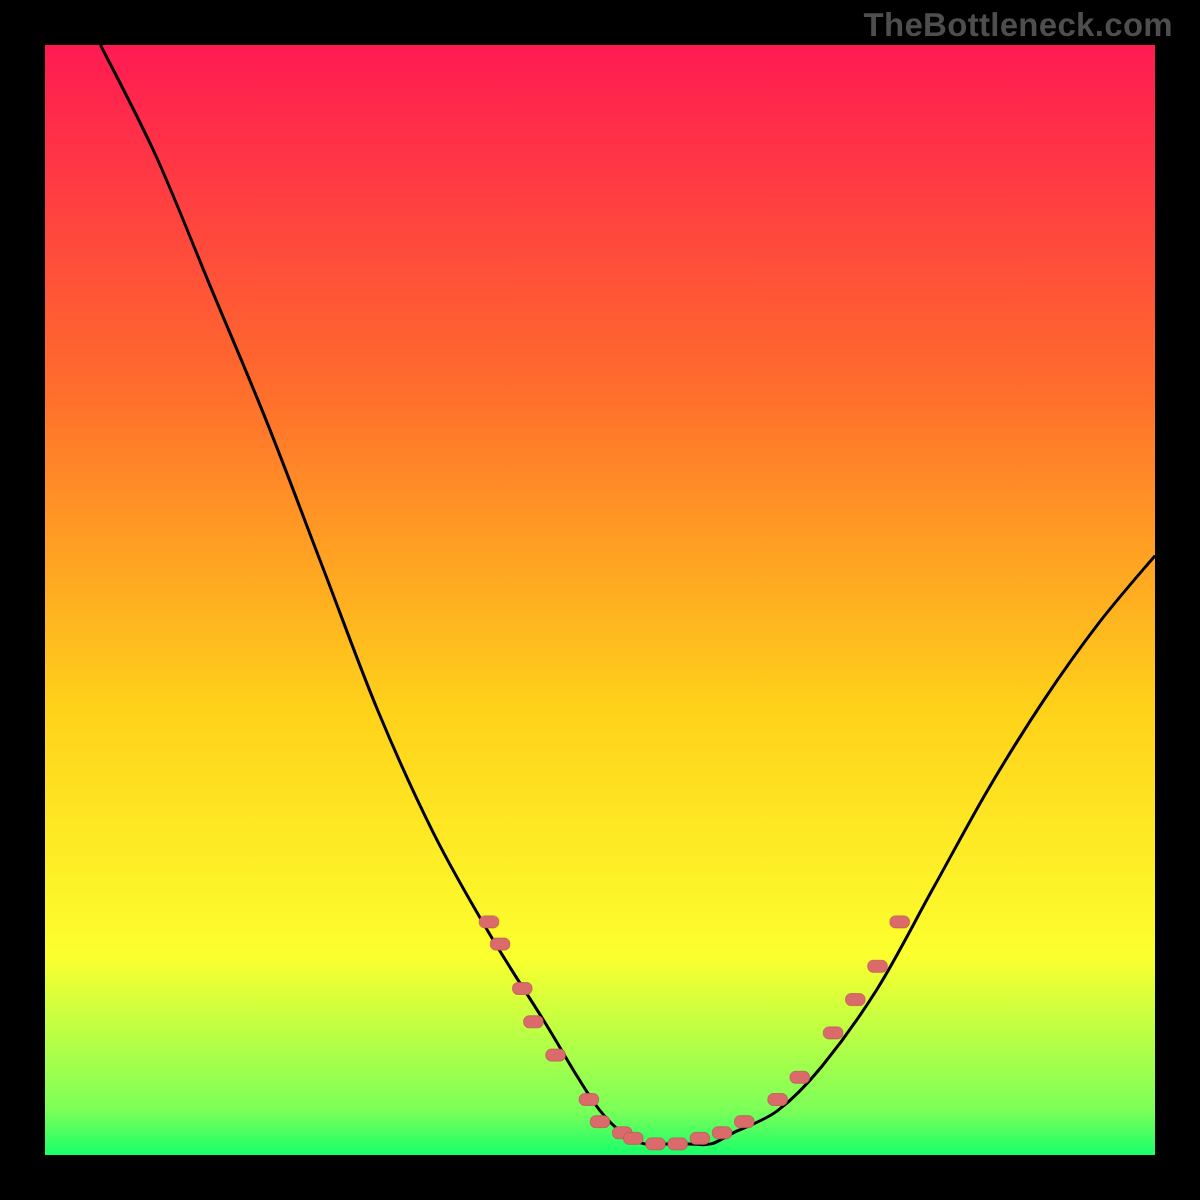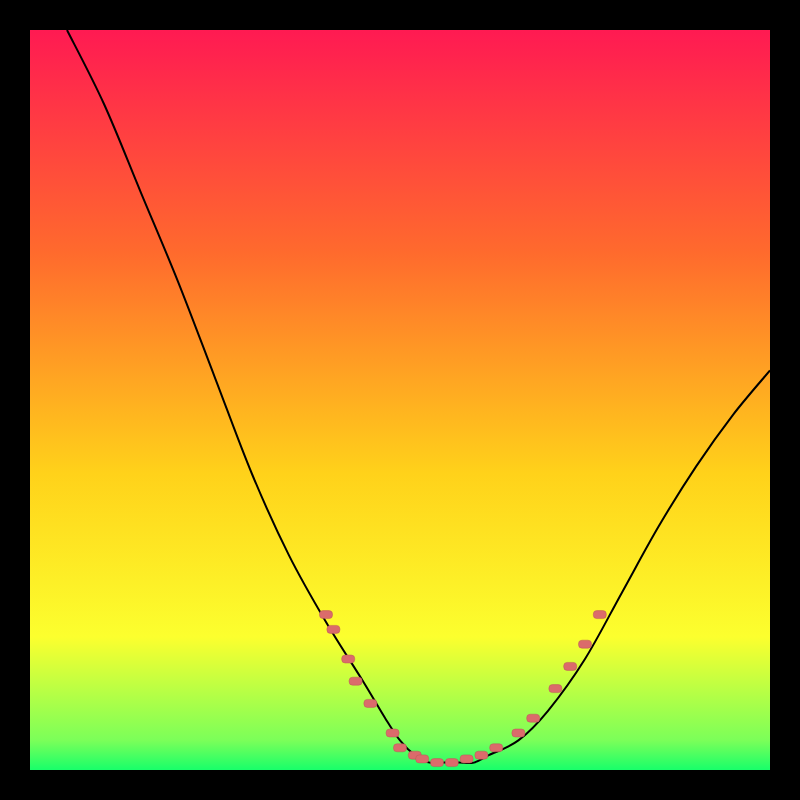--- a/index.html
+++ b/index.html
@@ -38,20 +38,21 @@
   .plot-area svg {
     display: block;
     width: 740px;
     height: 740px;
   }
 </style>
 </head>
 <body>
 
 <div class="container">
+  <div class="watermark">TheBottleneck.com</div>
   <div class="plot-area">
     <svg id="chart-svg" viewBox="0 0 740 740">
         <defs>
           <linearGradient id="bg-grad" x1="0" y1="0" x2="0" y2="1">
             <stop offset="0%" stop-color="#ff1a52"></stop>
             <stop offset="30%" stop-color="#ff6a2d"></stop>
             <stop offset="60%" stop-color="#ffd21a"></stop>
             <stop offset="82%" stop-color="#fcff2e"></stop>
             <stop offset="96%" stop-color="#7bff59"></stop>
             <stop offset="100%" stop-color="#18ff6a"></stop>

